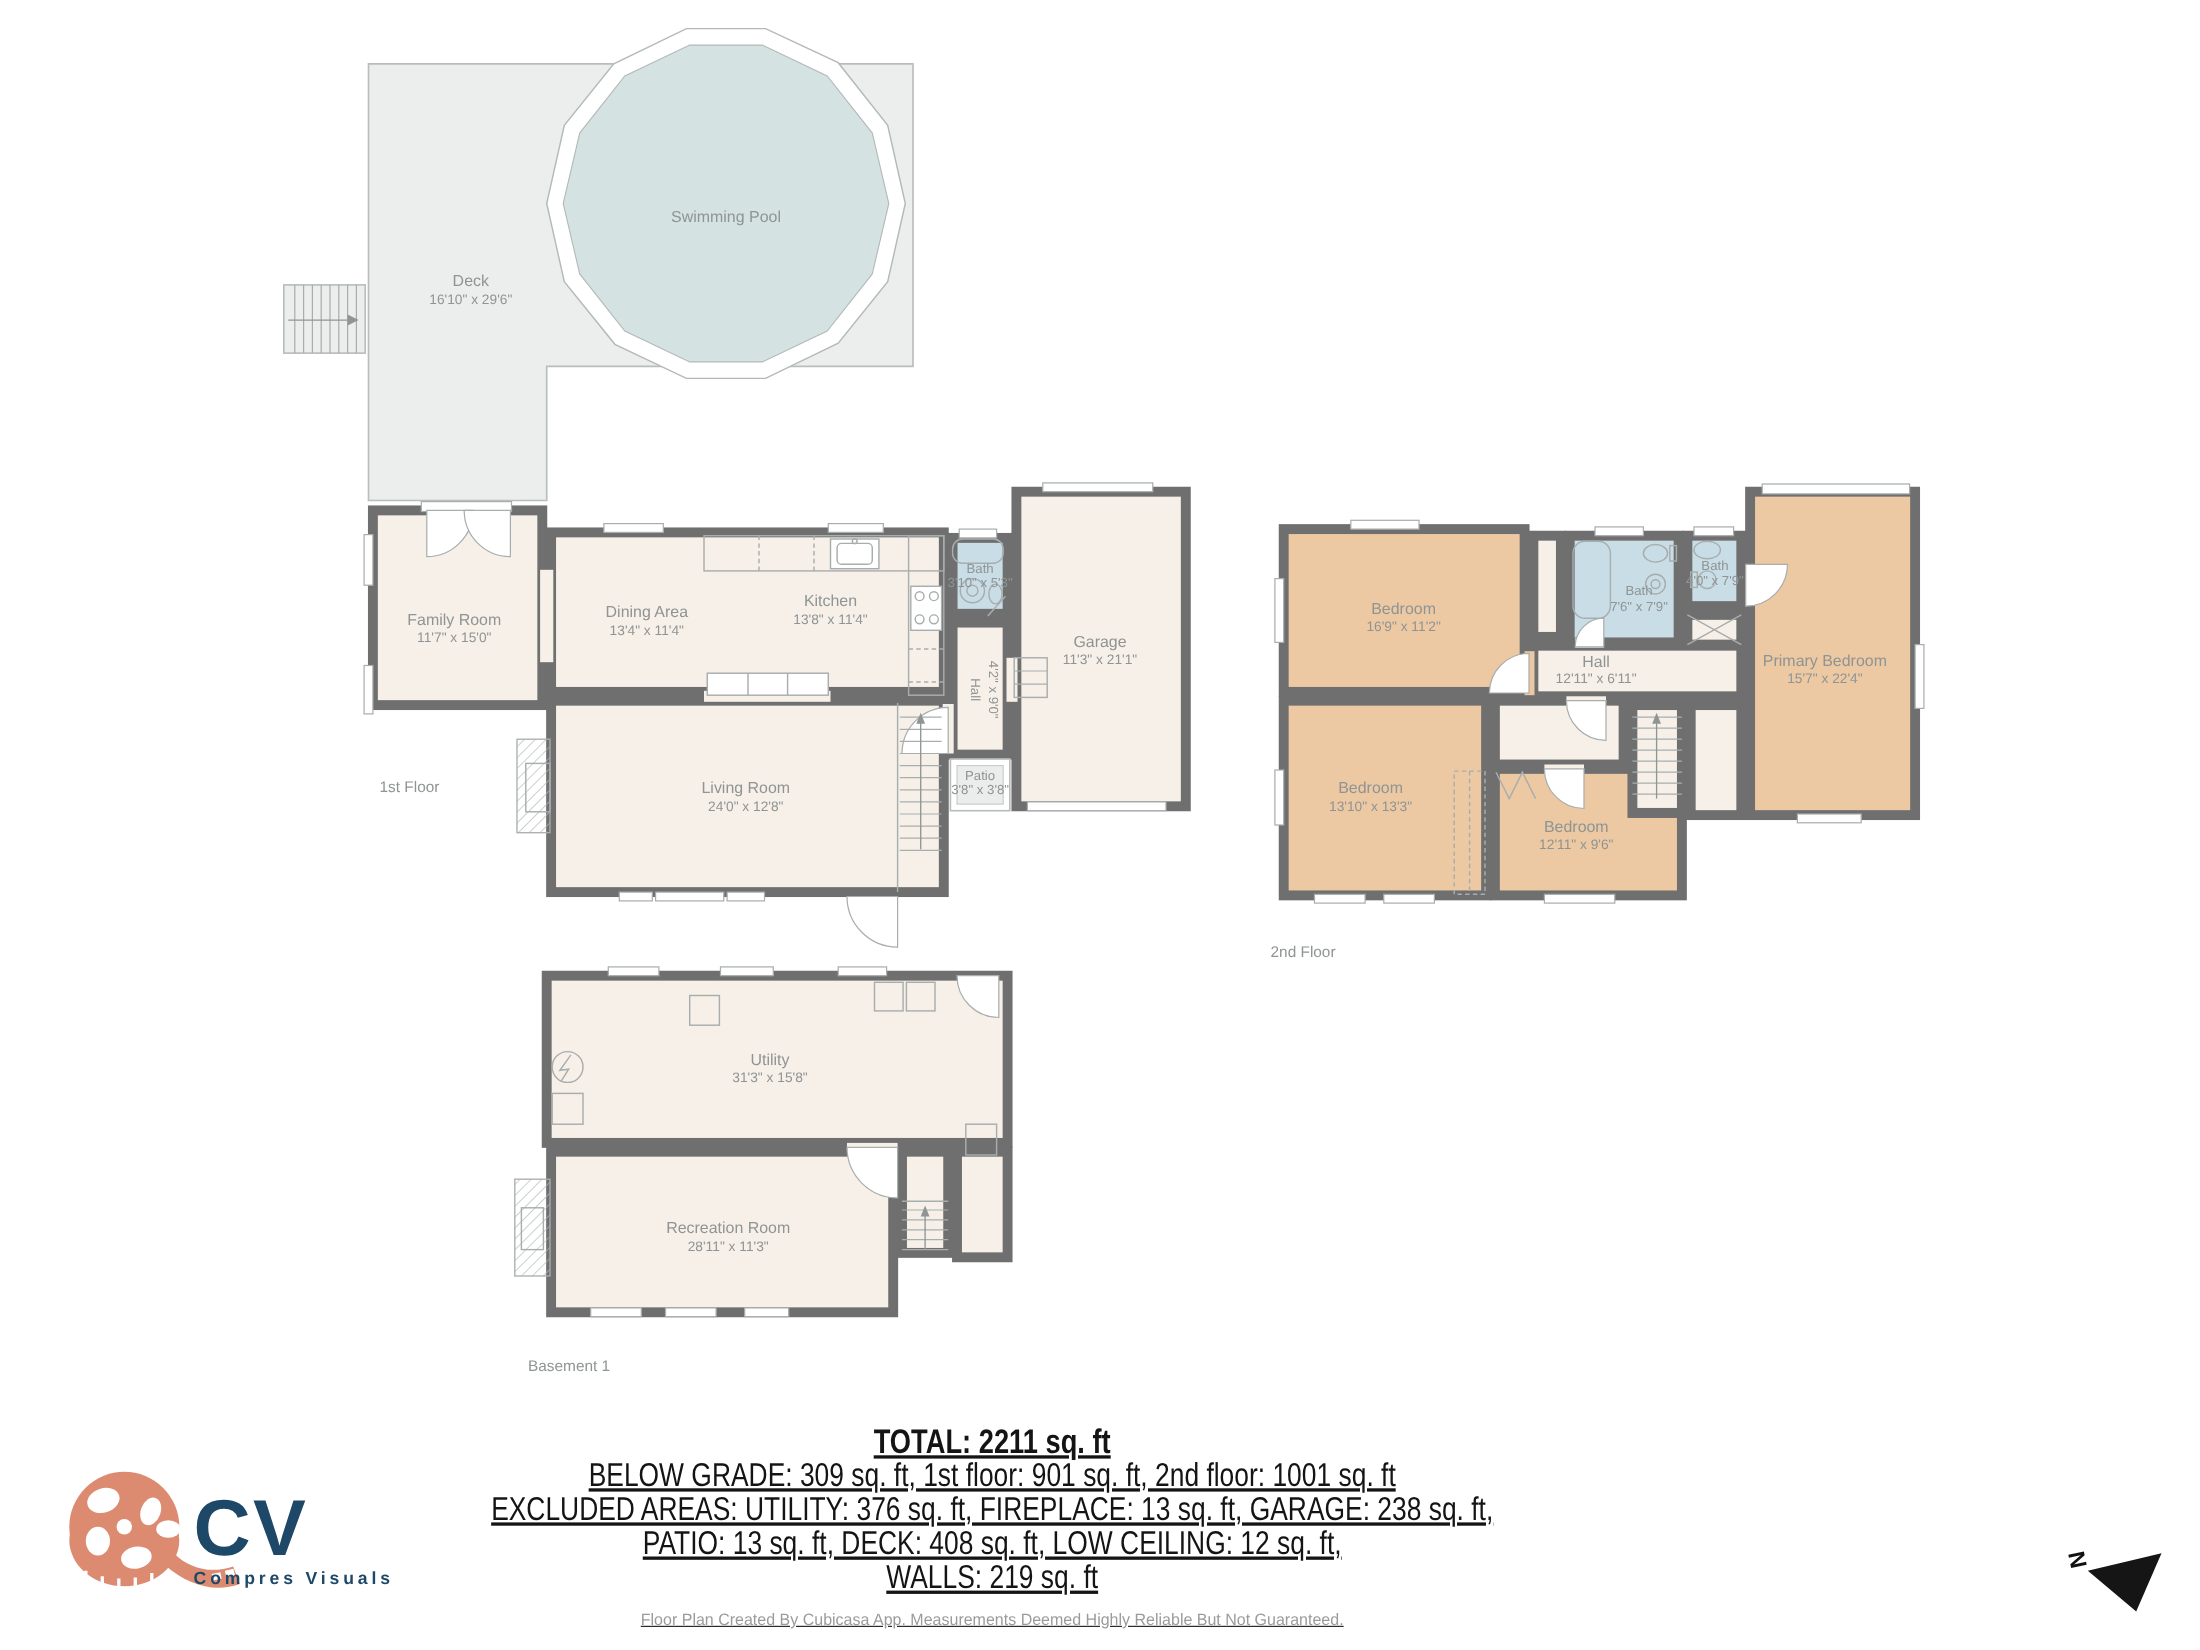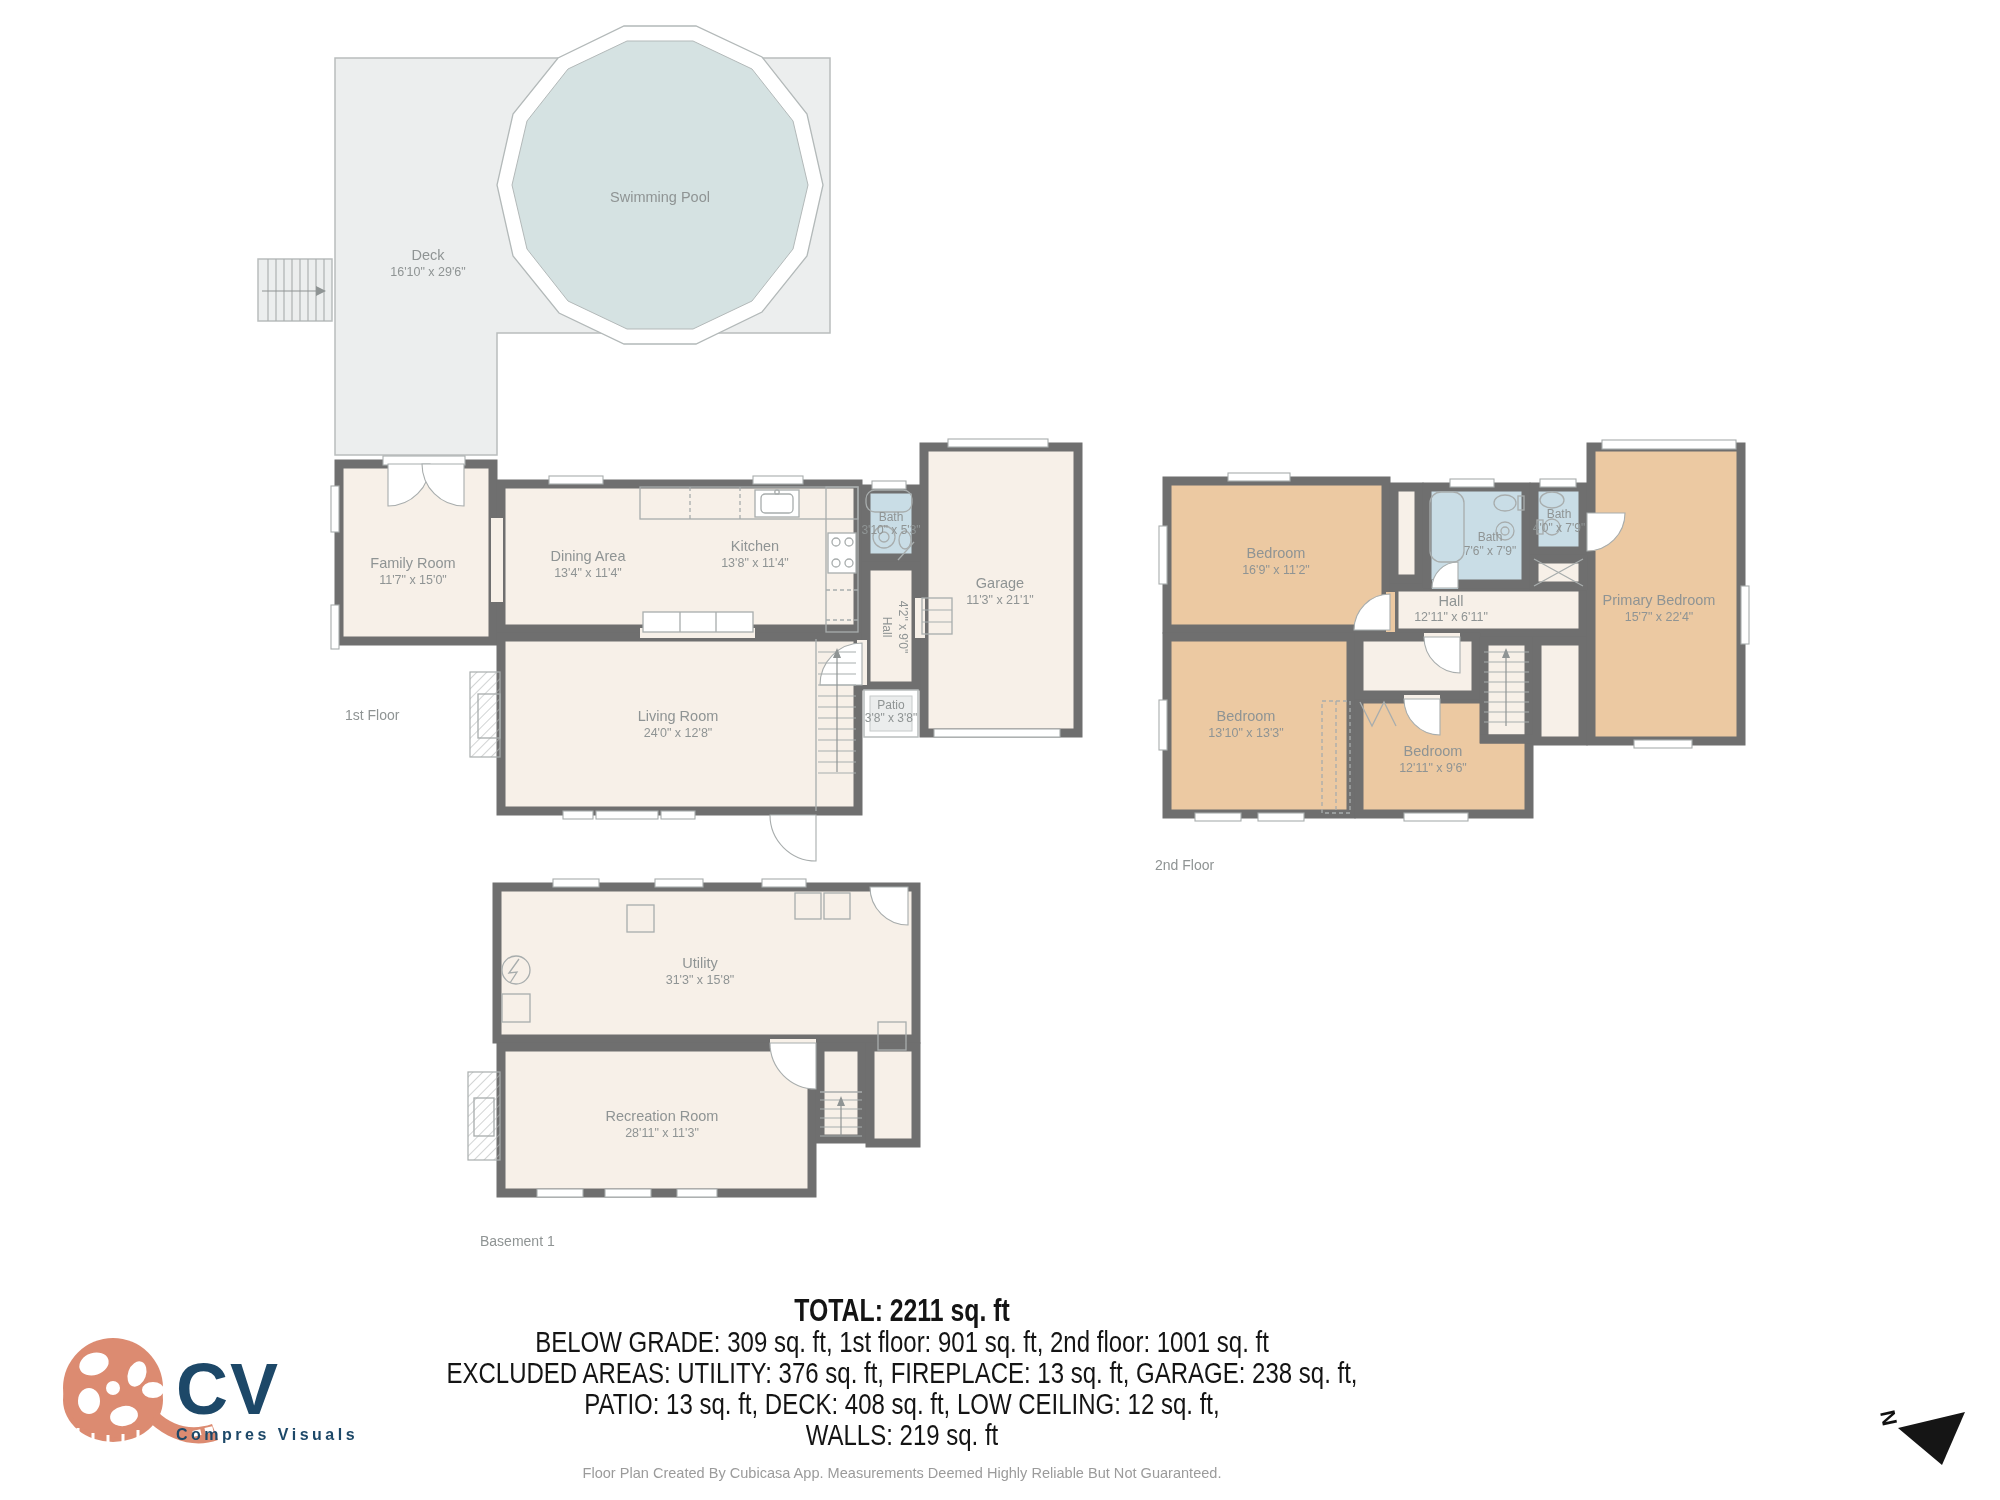--- a/index.html
+++ b/index.html
@@ -33,21 +33,21 @@
   .dim{fill:var(--label);font-size:12.5px;text-anchor:middle;}
   .small{font-size:12px;}
   .flbl{fill:var(--label);font-size:14px;text-anchor:start;}
 
   
   .logo-cv{fill:var(--navy);font-size:72px;font-weight:bold;letter-spacing:2px;}
   .logo-sub{fill:var(--navy);font-size:16px;font-weight:bold;letter-spacing:3.5px;}
   .compass-n{fill:#111;font-size:21px;font-weight:bold;}
 
   
-  .summary{position:absolute;left:0;top:1295px;width:1804px;text-align:center;color:#141414;}
+  .summary{position:absolute;left:0;top:1295px;width:1804px;text-align:center;color:#141414;text-decoration:underline;}
   .sline{font-size:30px;line-height:31px;transform:scaleX(0.80);}
   .sline.total{font-weight:bold;font-size:31px;}
   .disclaimer{margin-top:14px;font-size:15px;color:#9b9b9b;transform:scaleX(0.97);}
 </style>
 </head>
 <body>
 
 <div class="canvas">
 <svg width="2000" height="1500" viewBox="0 0 2000 1500">
   <defs>

